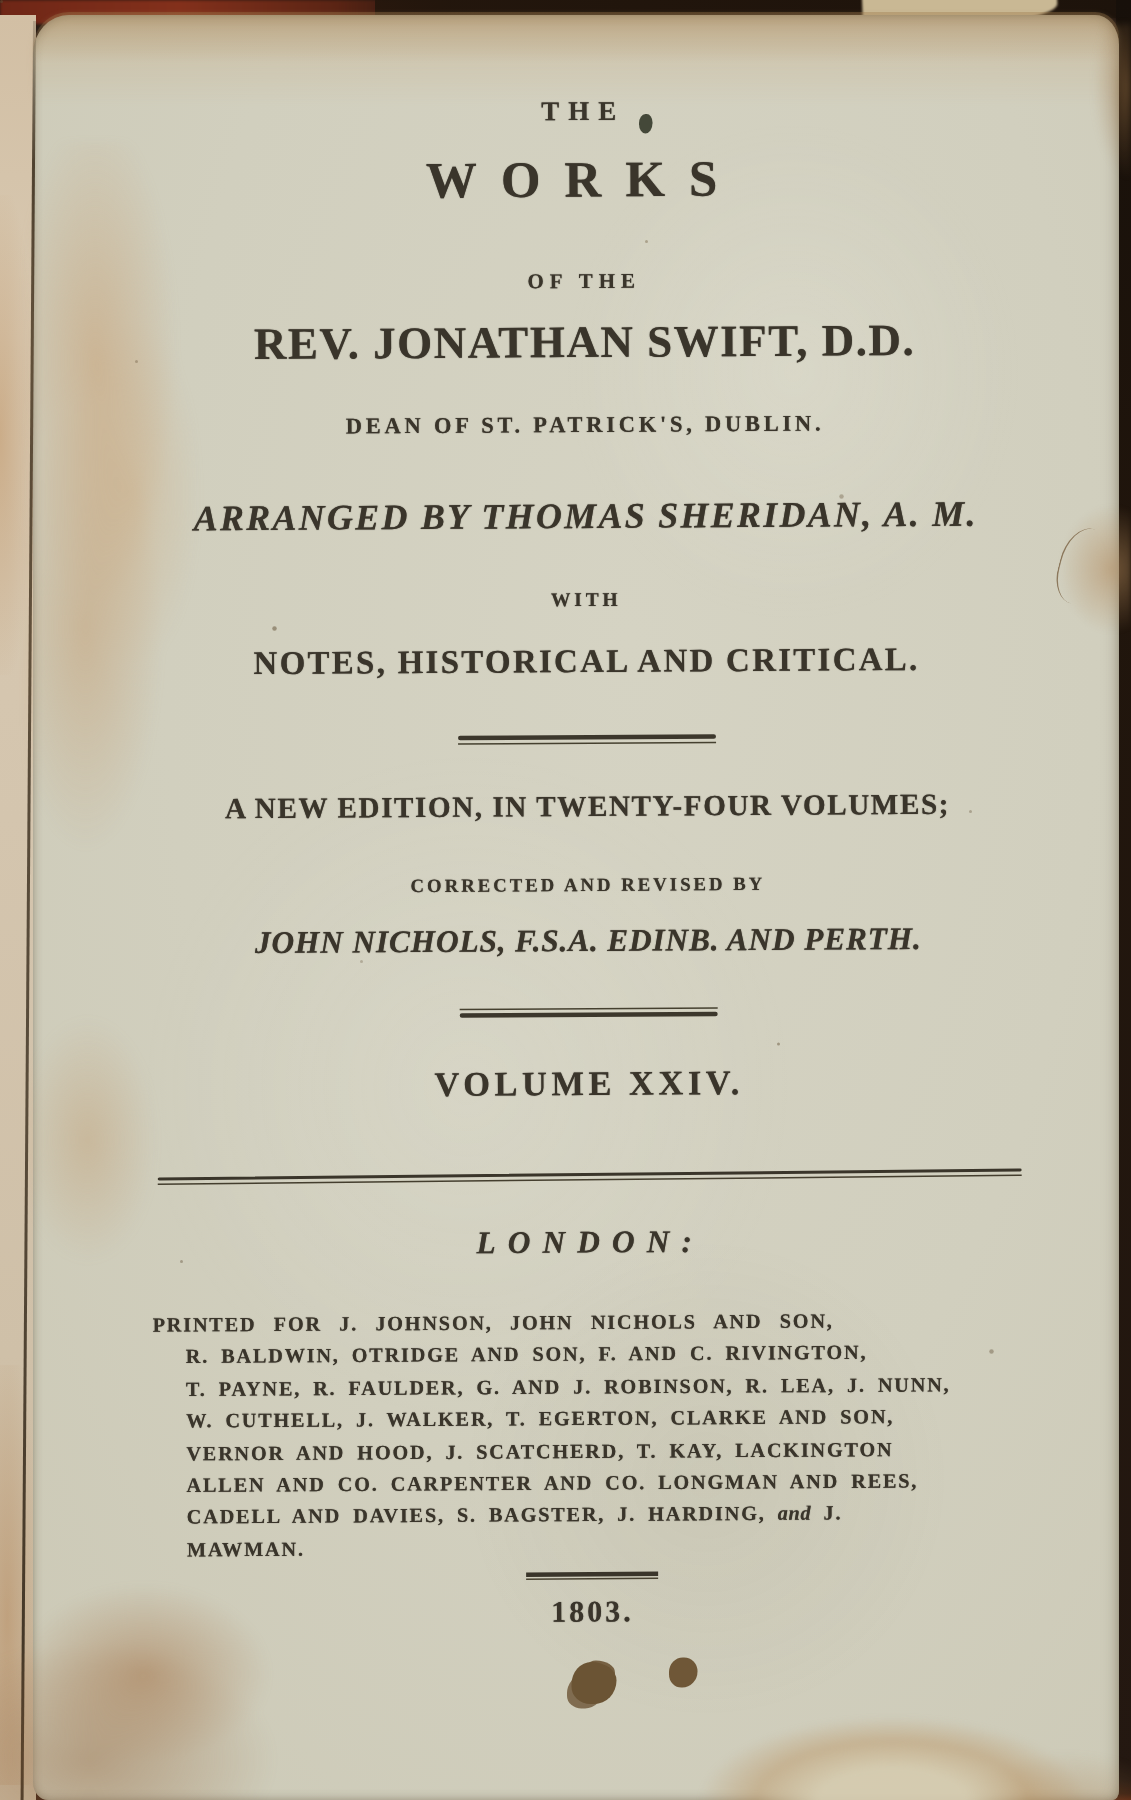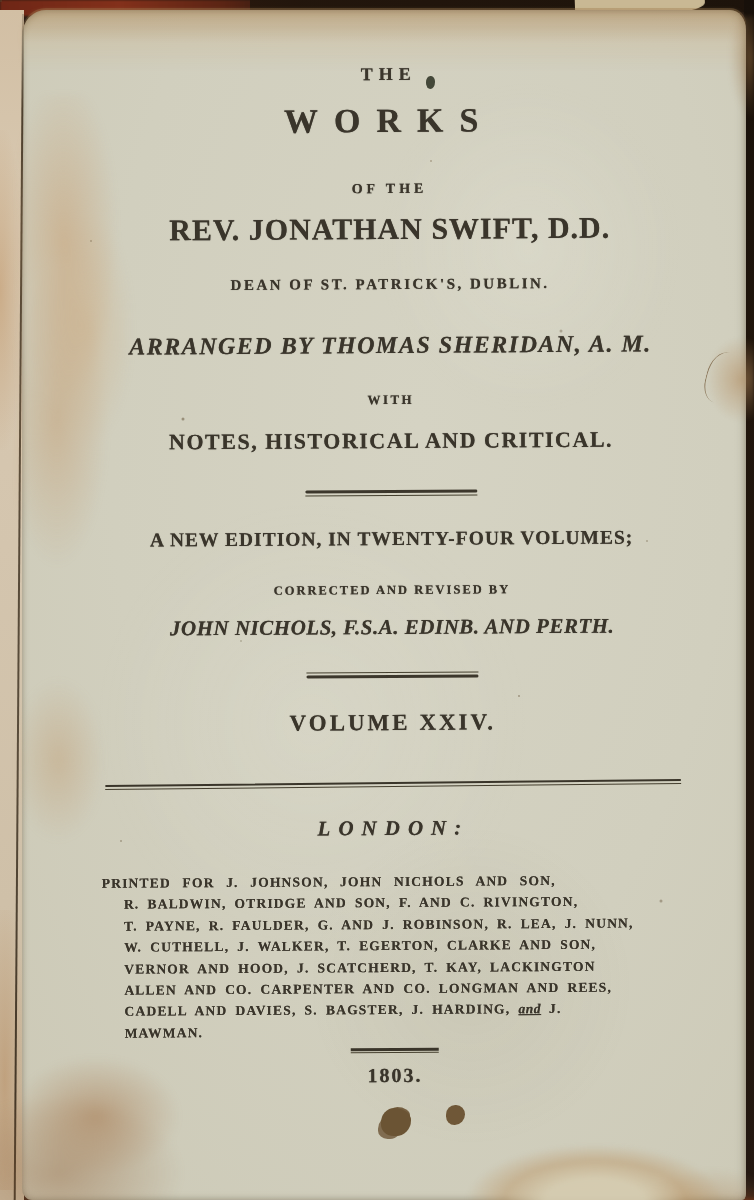--- a/index.html
+++ b/index.html
@@ -131,21 +131,21 @@
   .rule-short .r2{height:1.8px;background:#474130;margin-top:1px;}
 
   
   .imprint{position:absolute;top:871px;left:50%;margin-left:-292px;width:596px;
     text-align:left;font-size:13.5px;font-weight:bold;letter-spacing:1.2px;
     word-spacing:3.5px;line-height:21.4px;color:#3a352b;
     text-shadow:0 0 .6px rgba(58,53,43,.85);}
   .imprint .iline{white-space:nowrap;}
   .imprint .first{word-spacing:7px;}
   .imprint .indent{padding-left:22px;}
-  .imprint .it{font-style:italic;text-transform:lowercase;font-weight:bold;letter-spacing:.5px;text-decoration:underline;}
+  .imprint .it{font-style:italic;text-transform:lowercase;font-weight:bold;letter-spacing:.5px;}
 
   
   .mottle{position:absolute;left:22px;top:10px;width:724px;height:1190px;border-radius:24px 16px 4px 10px;
     background:
       radial-gradient(ellipse 30% 20% at 70% 20%,rgba(255,255,245,.14),rgba(255,255,245,0) 70%),
       radial-gradient(ellipse 40% 25% at 40% 60%,rgba(255,255,246,.10),rgba(255,255,246,0) 75%),
       radial-gradient(ellipse 30% 18% at 62% 82%,rgba(120,110,80,.07),rgba(120,110,80,0) 75%);}
 </style>
 </head>
 <body>

